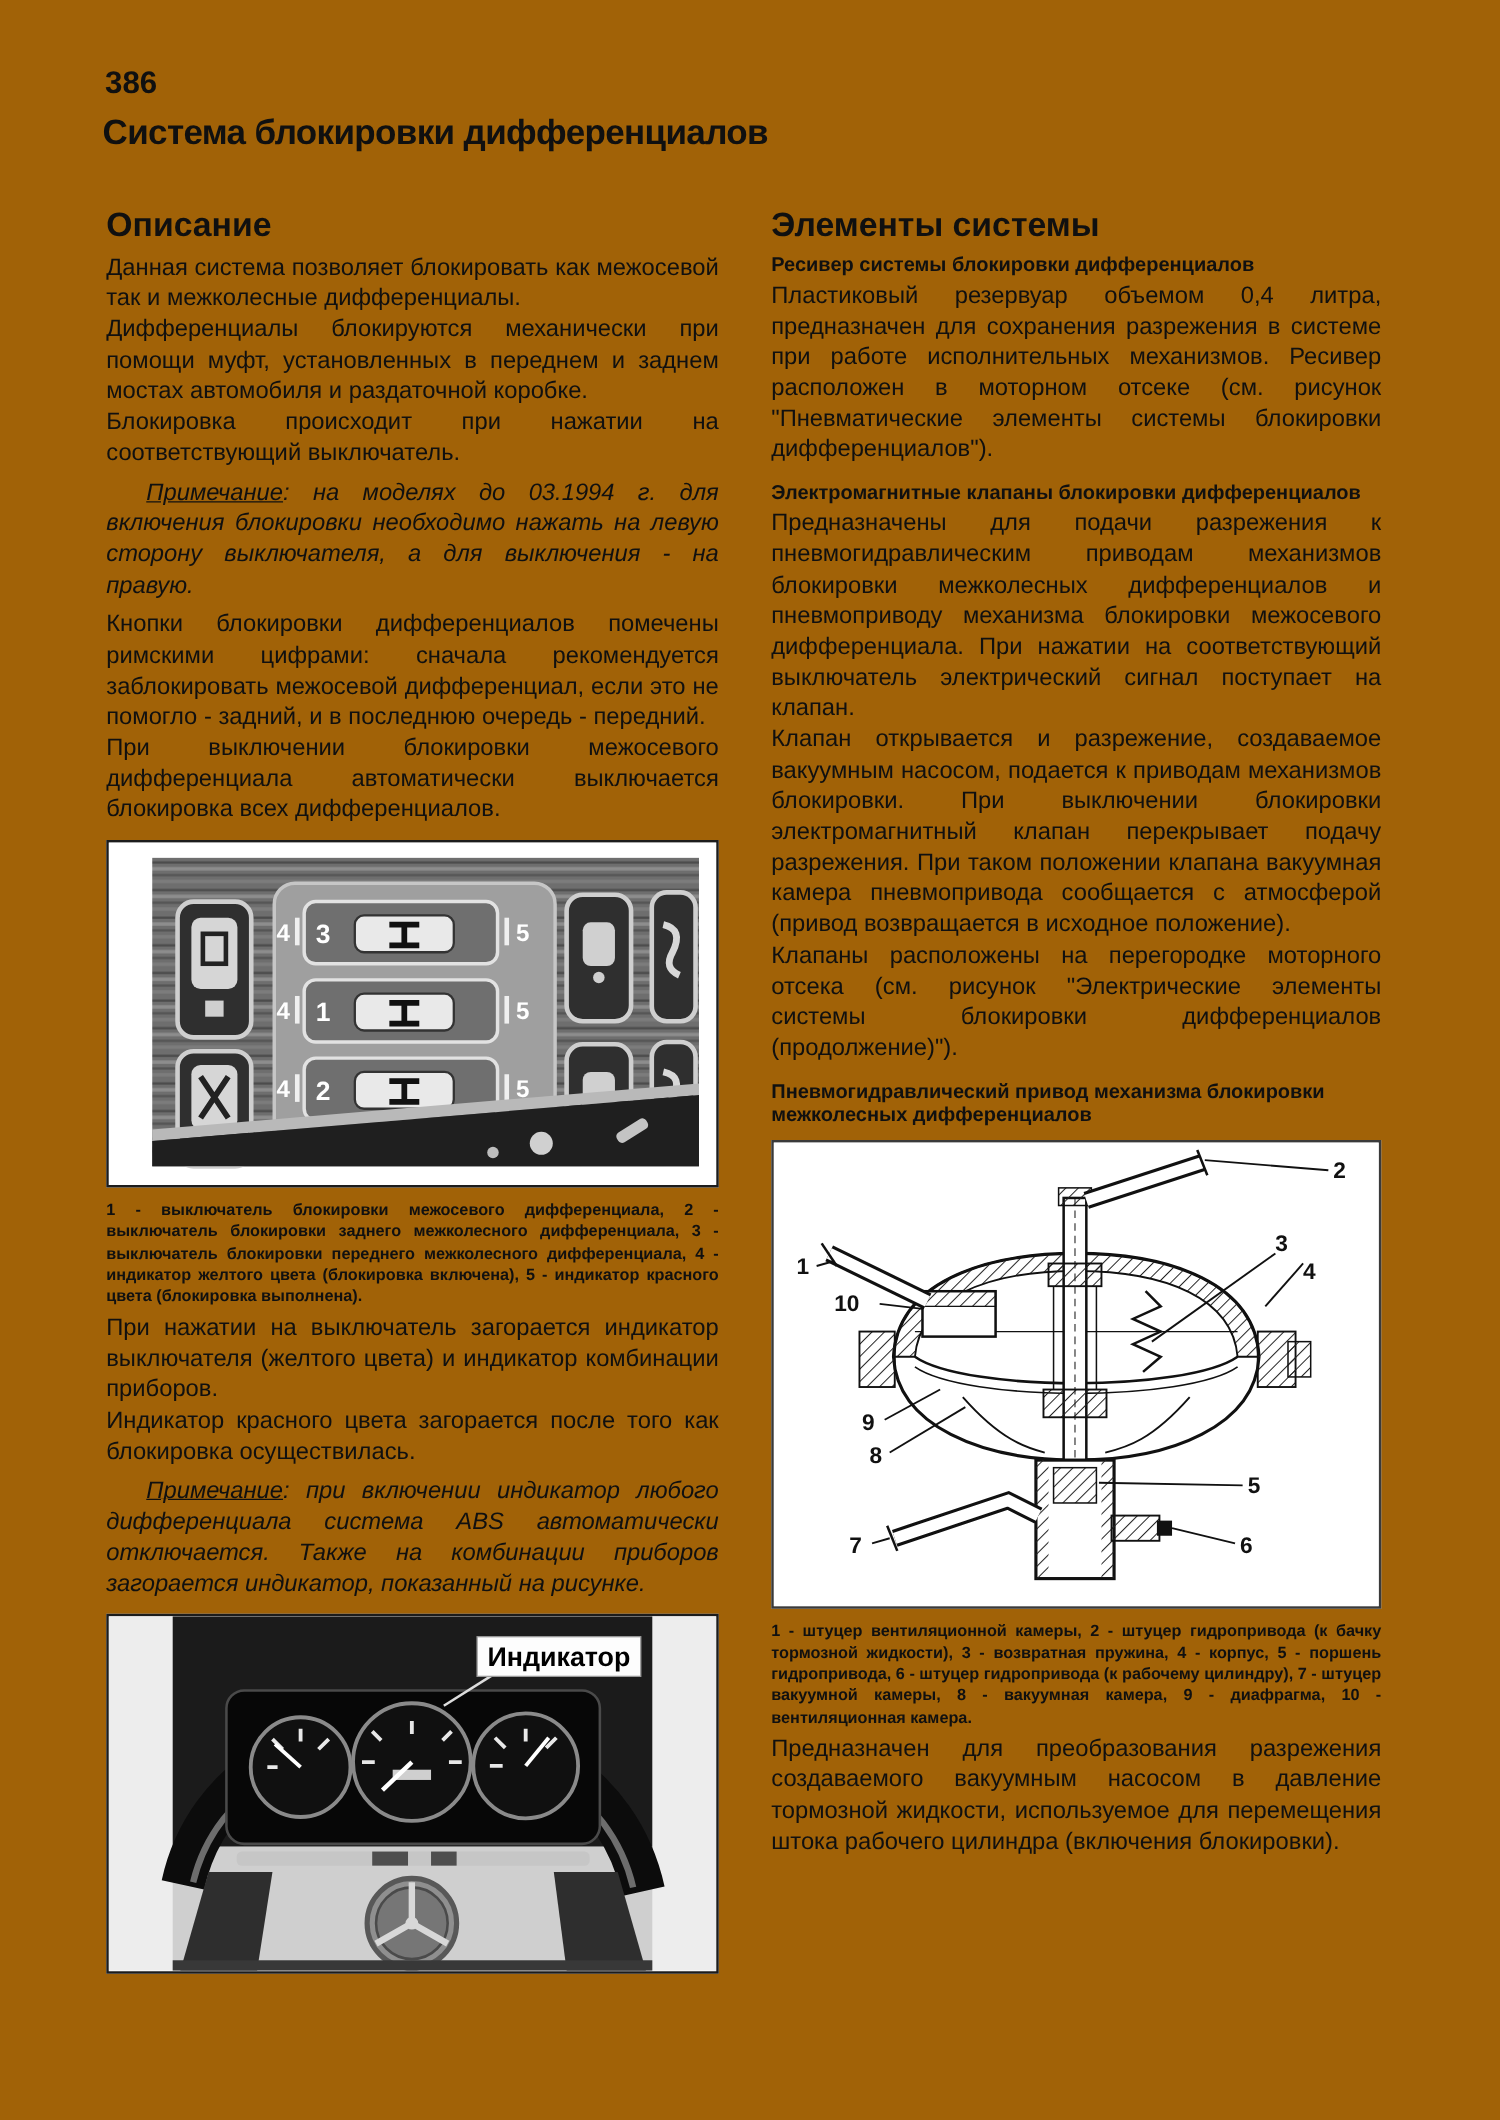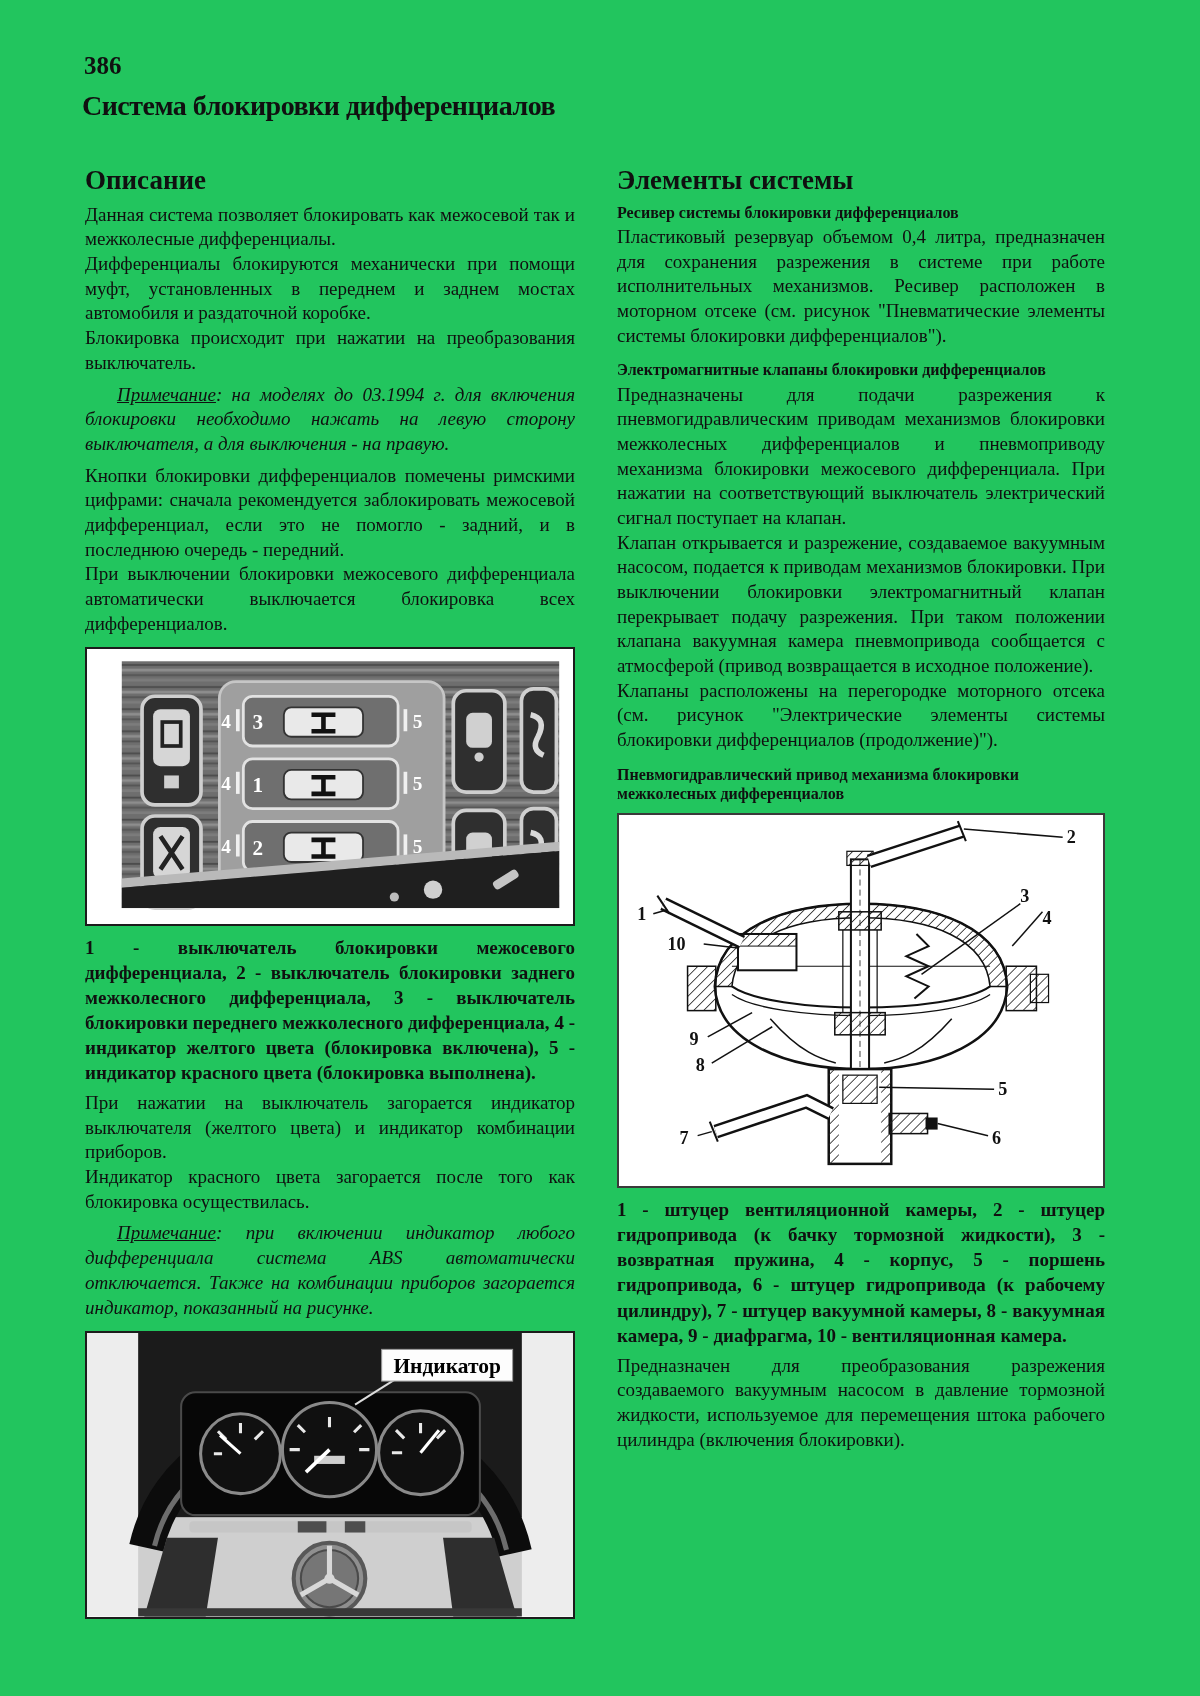--- a/index.html
+++ b/index.html
@@ -1,50 +1,50 @@
 <!DOCTYPE html>
 <html><head>
 <meta charset="utf-8">
 <style>
   html,body{margin:0;padding:0;background:#ffffff;}
   .page{
-    position:relative;width:1200px;height:1696px;background:#22c55e;
-    font-family:Liberation Serif, serif;color:#101010;
+    position:relative;width:1200px;height:1696px;background:#a16207;
+    font-family:Liberation Sans, sans-serif;color:#101010;
     overflow:hidden;
   }
   .page-number{position:absolute;left:84px;top:52px;font-size:25px;font-weight:bold;}
   .title{position:absolute;left:82px;top:90px;margin:0;font-size:28px;font-weight:bold;letter-spacing:-0.5px;}
   .col{position:absolute;top:166px;}
   .col-left{left:85px;width:490px;}
   .col-right{left:617px;width:488px;}
   h2.sec{font-size:27px;font-weight:bold;margin:0 0 7px 0;line-height:1.1;}
   h3.sub{font-size:16px;font-weight:bold;margin:12px 0 3px 0;line-height:1.2;}
   h3.sub.first{margin-top:2px;}
   p.body{font-size:19px;line-height:1.3;text-align:justify;margin:0;}
   p.body.gap{margin-top:6px;}
   p.note{font-size:19px;line-height:1.3;font-style:italic;text-align:justify;margin:7px 0 7px 0;}
   .note-label{text-decoration:underline;margin-left:32px;}
-  p.caption{font-size:19px;line-height:1.32;font-weight:bold;text-align:justify;margin:9px 0 0 0;}
+  p.caption{font-size:13px;line-height:1.32;font-weight:bold;text-align:justify;margin:9px 0 0 0;}
   .photo-frame{border:2px solid #1c1c1c;margin-top:11px;line-height:0;background:#fff;}
   .diagram-frame{border:2px solid #3a3a3a;margin-top:10px;line-height:0;background:#fff;}
   svg{display:block;width:100%;height:auto;}
 </style>
 </head>
 <body>
 
 <div class="page">
 
   <div class="page-number">386</div>
   <h1 class="title">Система блокировки дифференциалов</h1>
 
   <div class="col col-left">
     <h2 class="sec">Описание</h2>
     <p class="body">Данная система позволяет блокировать как межосевой так и межколесные дифференциалы.</p>
     <p class="body">Дифференциалы блокируются механически при помощи муфт, установленных в переднем и заднем мостах автомобиля и раздаточной коробке.</p>
-    <p class="body">Блокировка происходит при нажатии на преобразования выключатель.</p>
+    <p class="body">Блокировка происходит при нажатии на соответствующий выключатель.</p>
     <p class="note"><span class="note-label">Примечание</span><span>: на моделях до 03.1994 г. для включения блокировки необходимо нажать на левую сторону выключателя, а для выключения - на правую.</span></p>
     <p class="body">Кнопки блокировки дифференциалов помечены римскими цифрами: сначала рекомендуется заблокировать межосевой дифференциал, если это не помогло - задний, и в последнюю очередь - передний.</p>
     <p class="body">При выключении блокировки межосевого дифференциала автоматически выключается блокировка всех дифференциалов.</p>
 
     <div class="photo-frame">
       <svg viewBox="0 0 475 268">
         <defs>
           <pattern id="wood" x="0" y="0" width="475" height="24" patternUnits="userSpaceOnUse">
             <rect width="475" height="24" fill="#6e6e6e"></rect>
             <rect y="3" width="475" height="2" fill="#4b4b4b"></rect>

